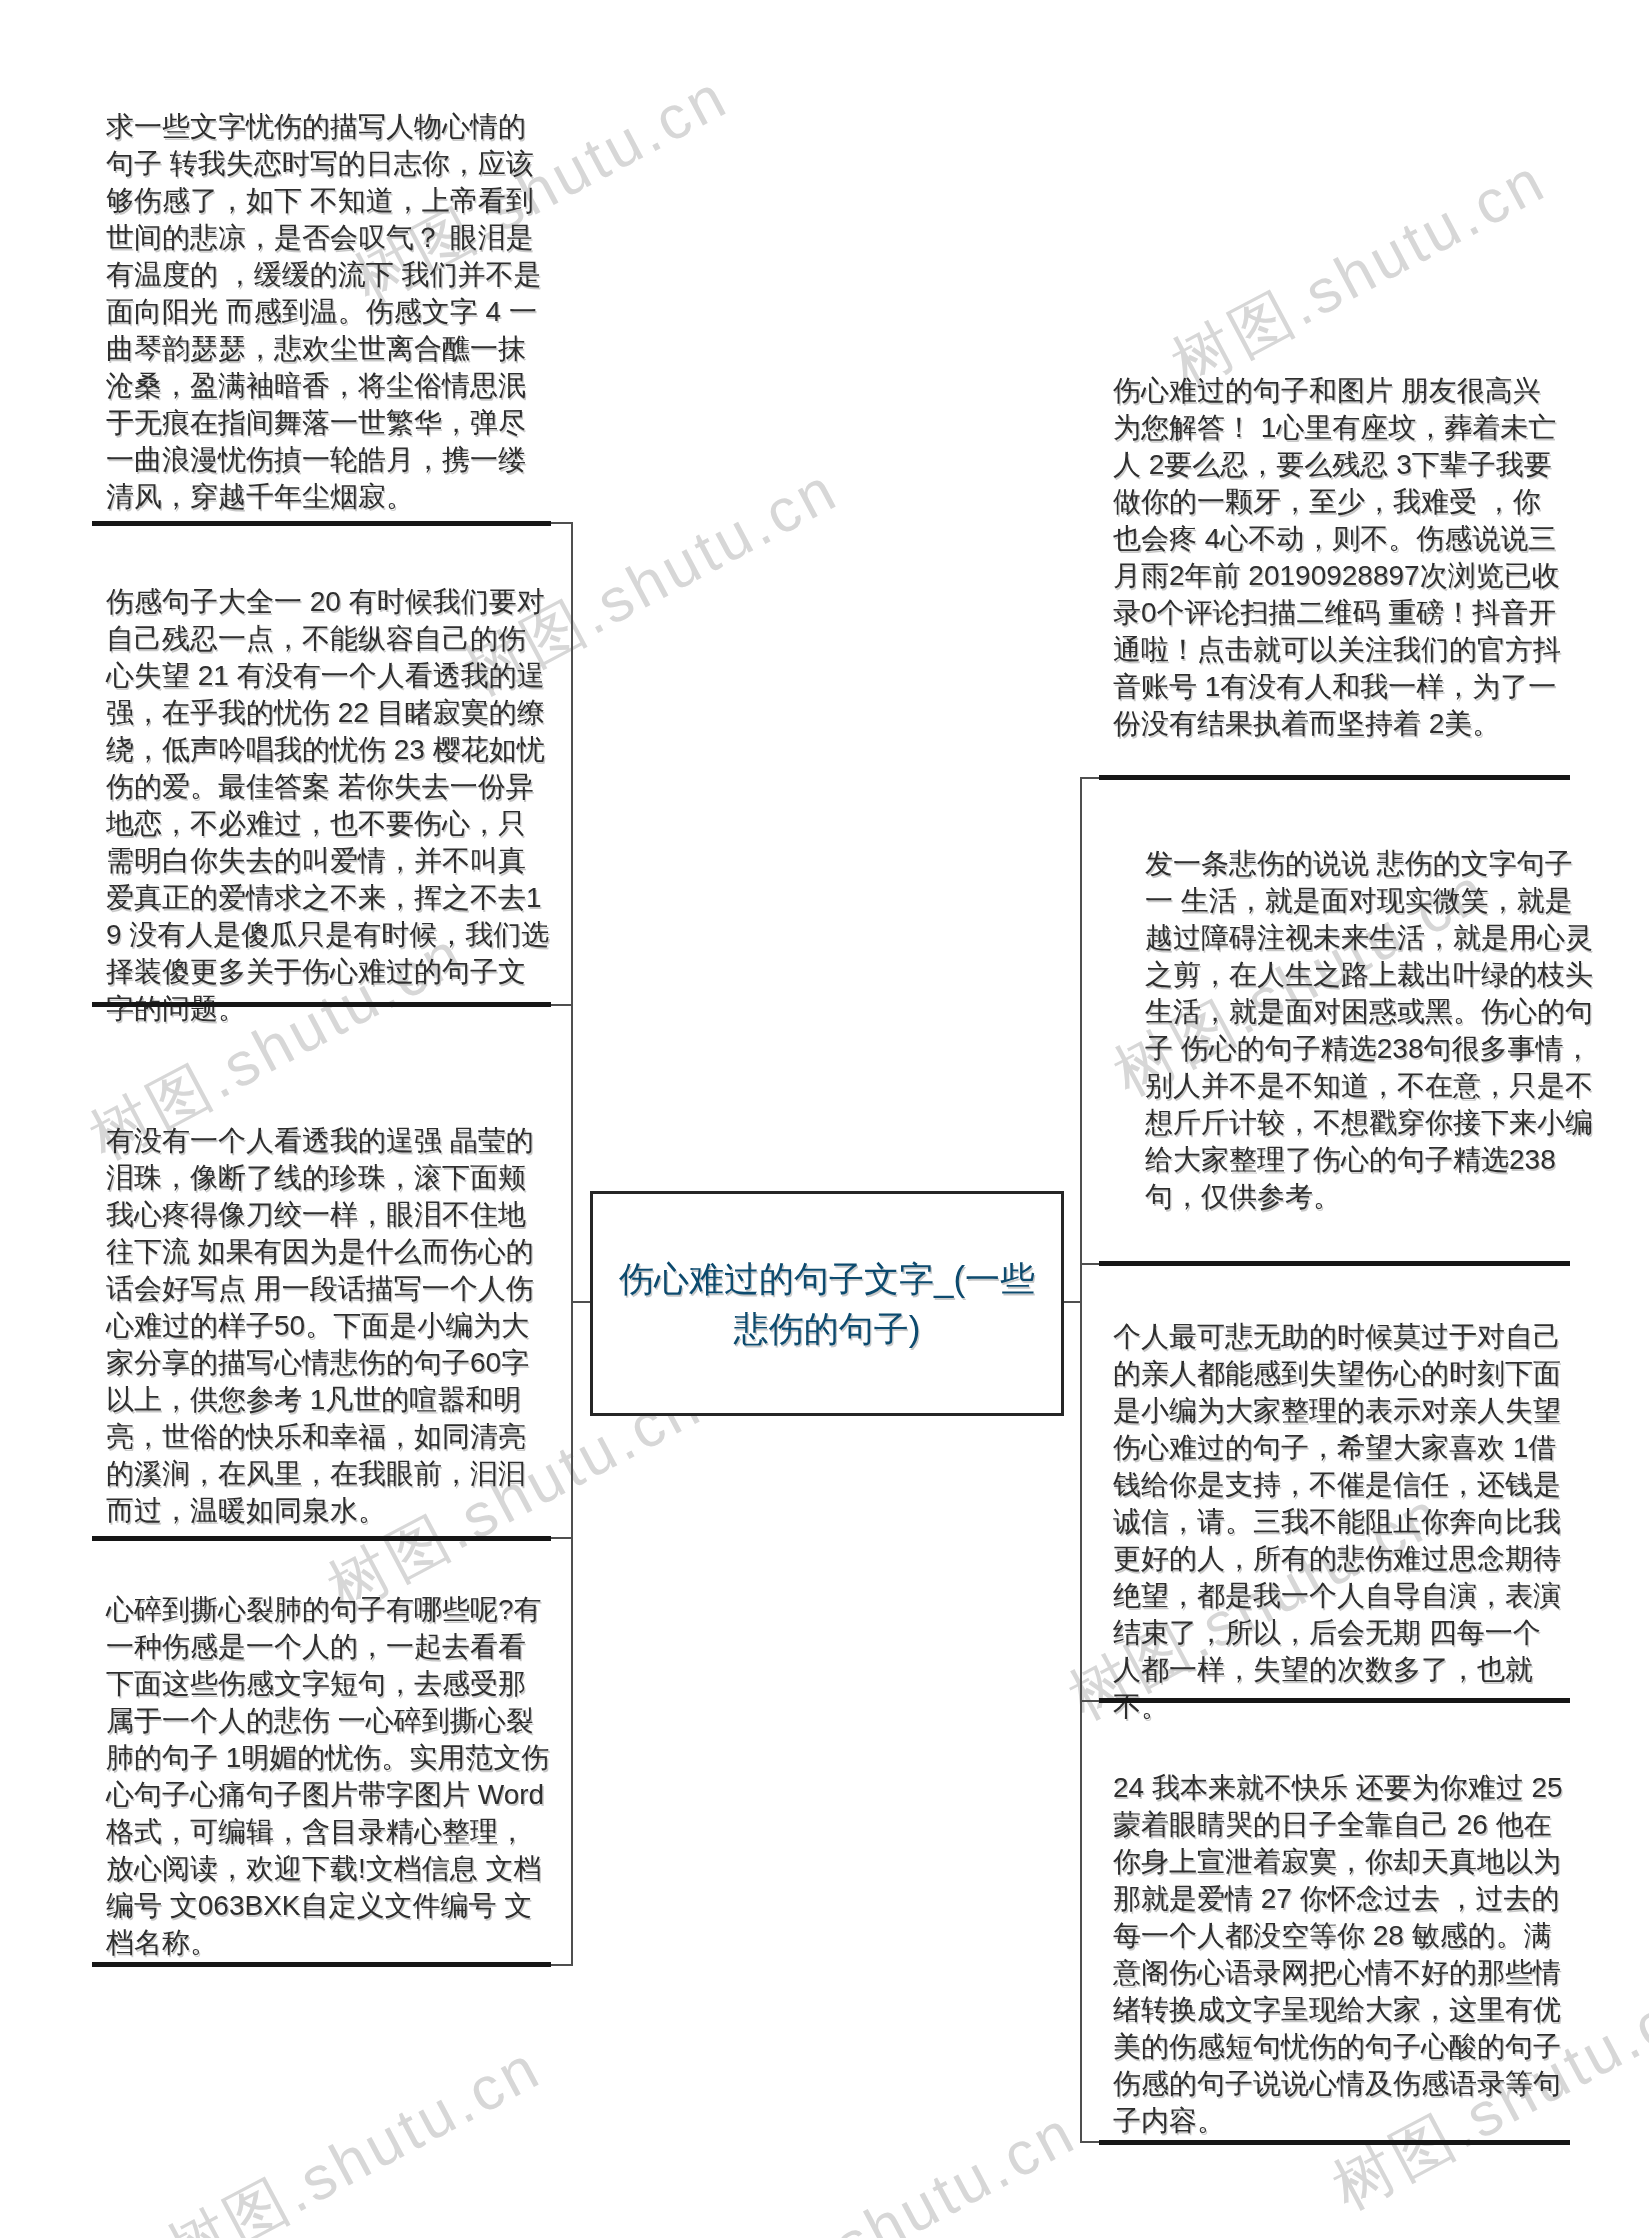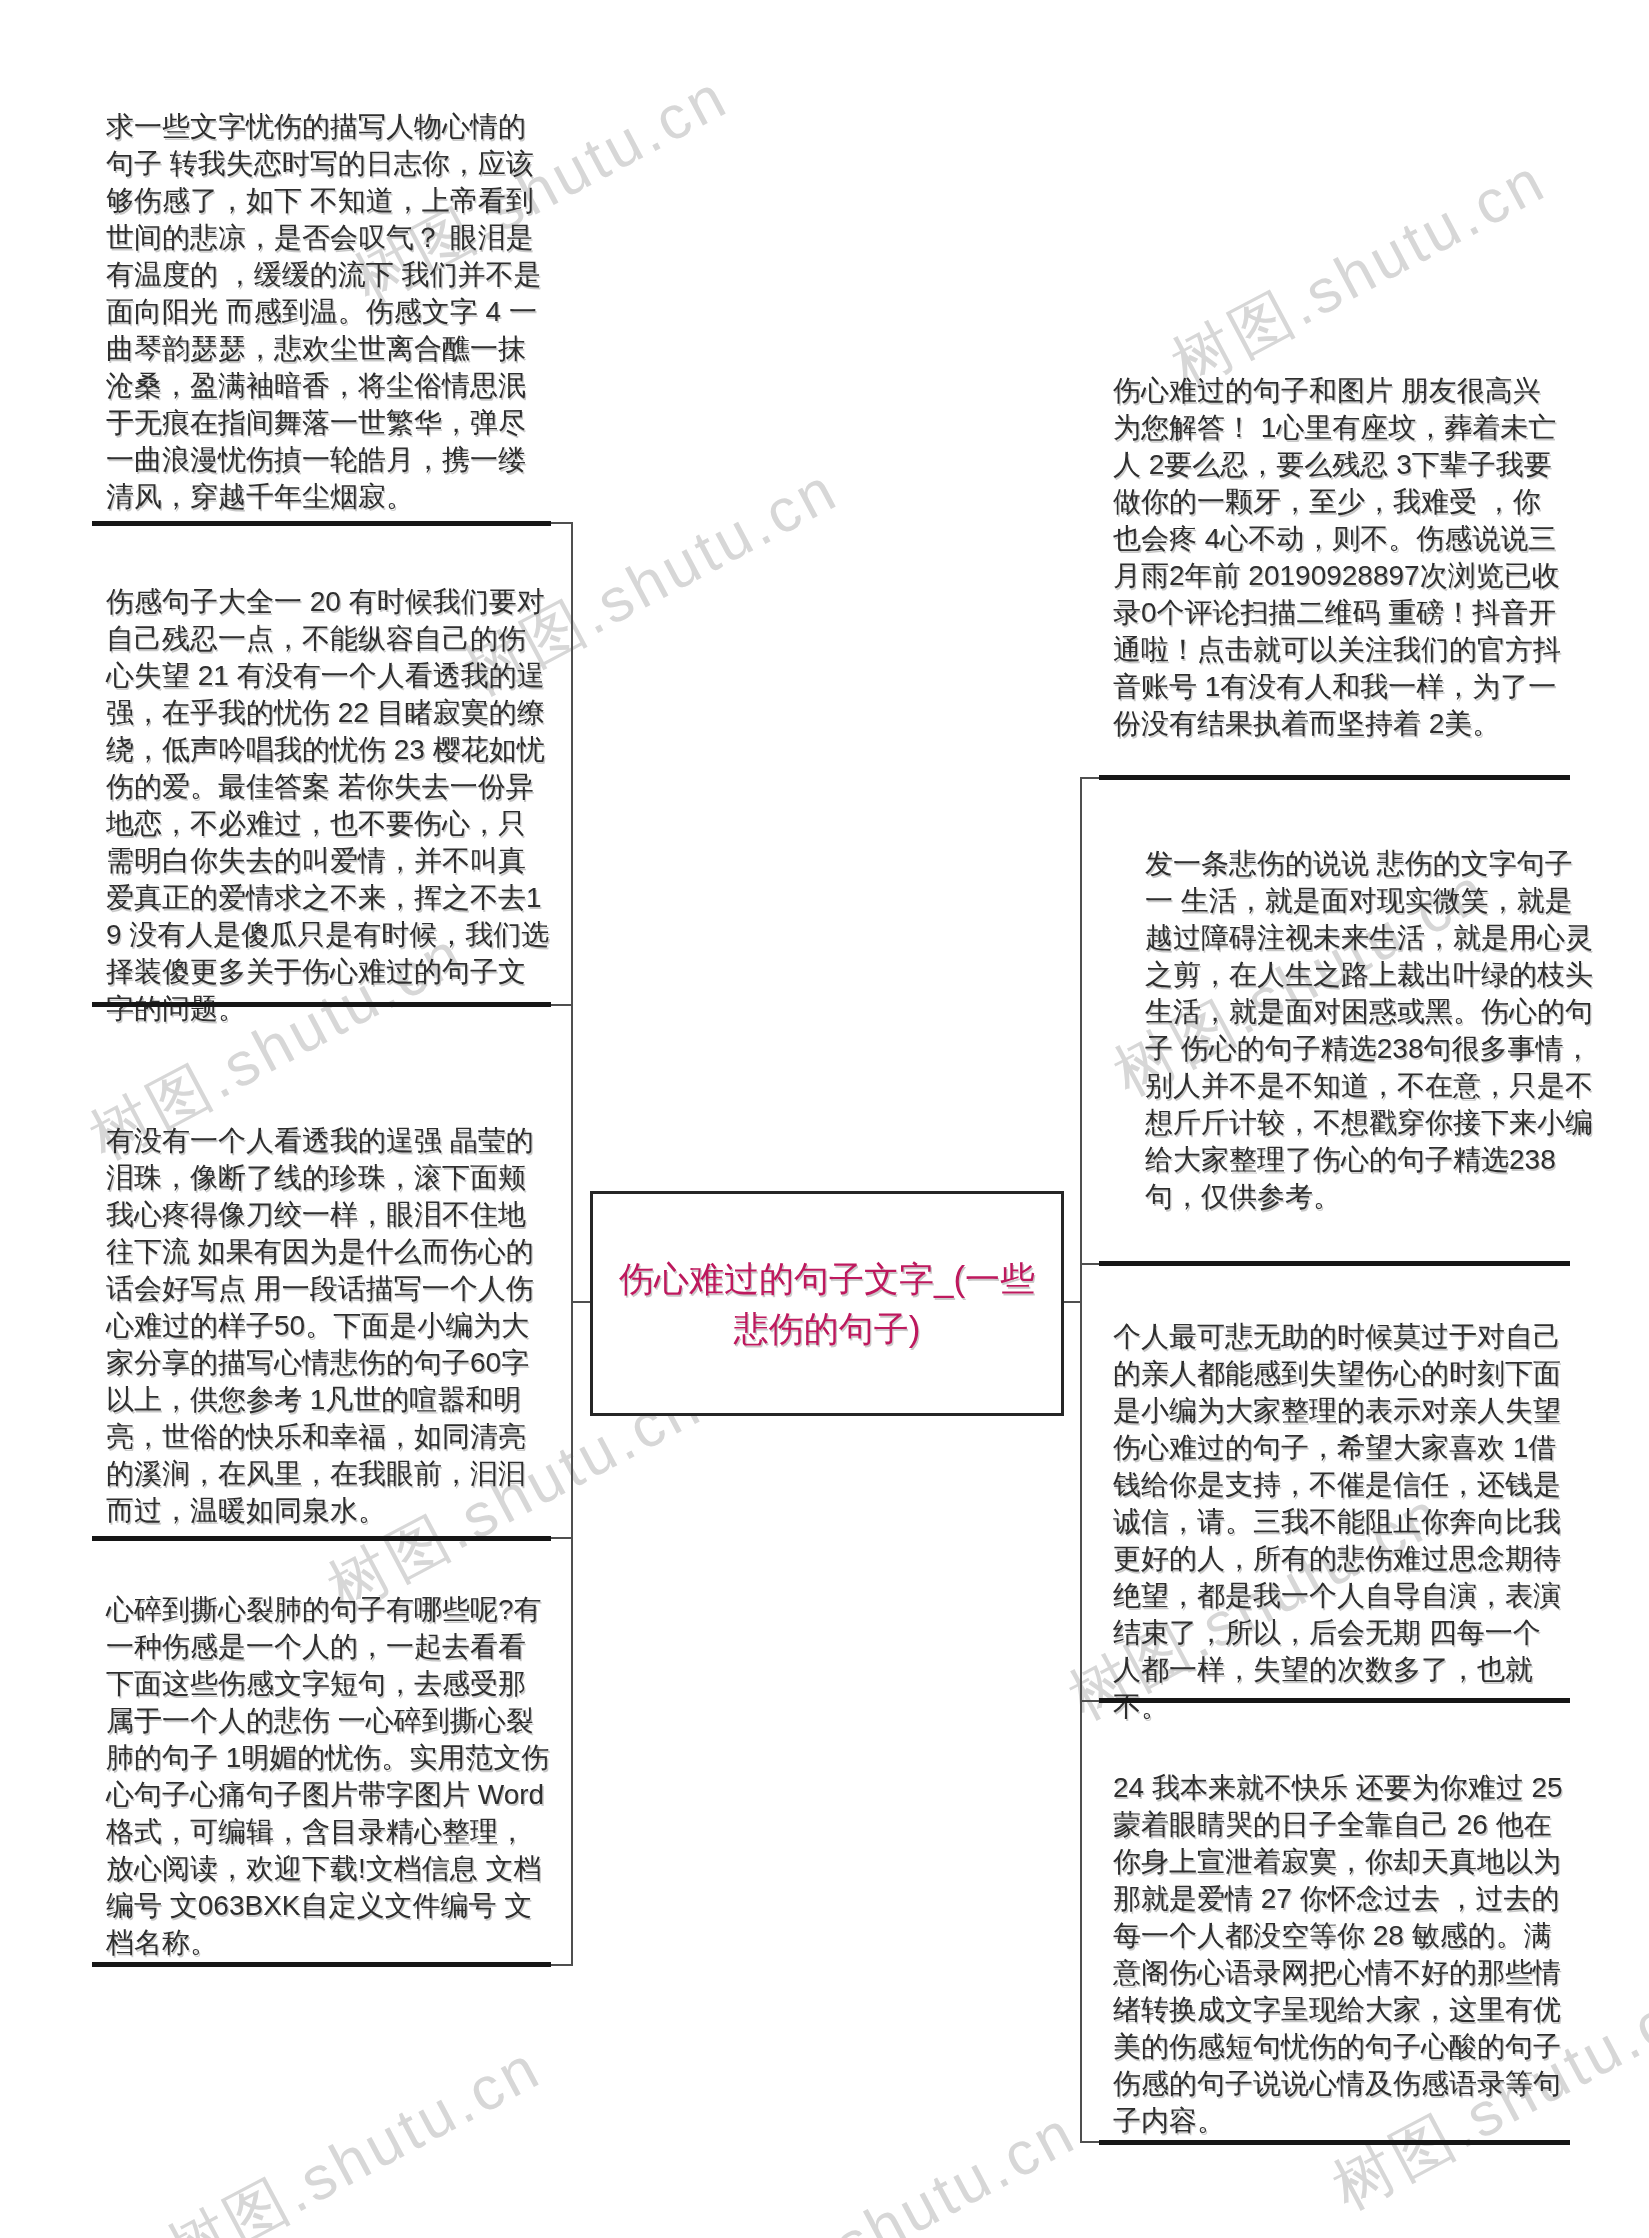--- a/index.html
+++ b/index.html
@@ -56,21 +56,21 @@
     border:3.2px solid #262626;
     background:#ffffff;
     display:flex;align-items:center;justify-content:center;
   }
   .center-box .title{
     display:block;
     width:428px;
     text-align:center;
     font-size:35px;
     line-height:50px;
-    color:#be185d;
+    color:#0c4a6e;
     text-shadow:1.3px 1.9px 0.6px #c9c9c9;
     word-break:break-all;
   }
 </style>
 </head>
 <body>
 
 <div class="wm" style="left:335px;top:148px;">树图.shutu.cn</div>
 <div class="wm" style="left:1153px;top:232px;">树图.shutu.cn</div>
 <div class="wm" style="left:445px;top:541px;">树图.shutu.cn</div>

